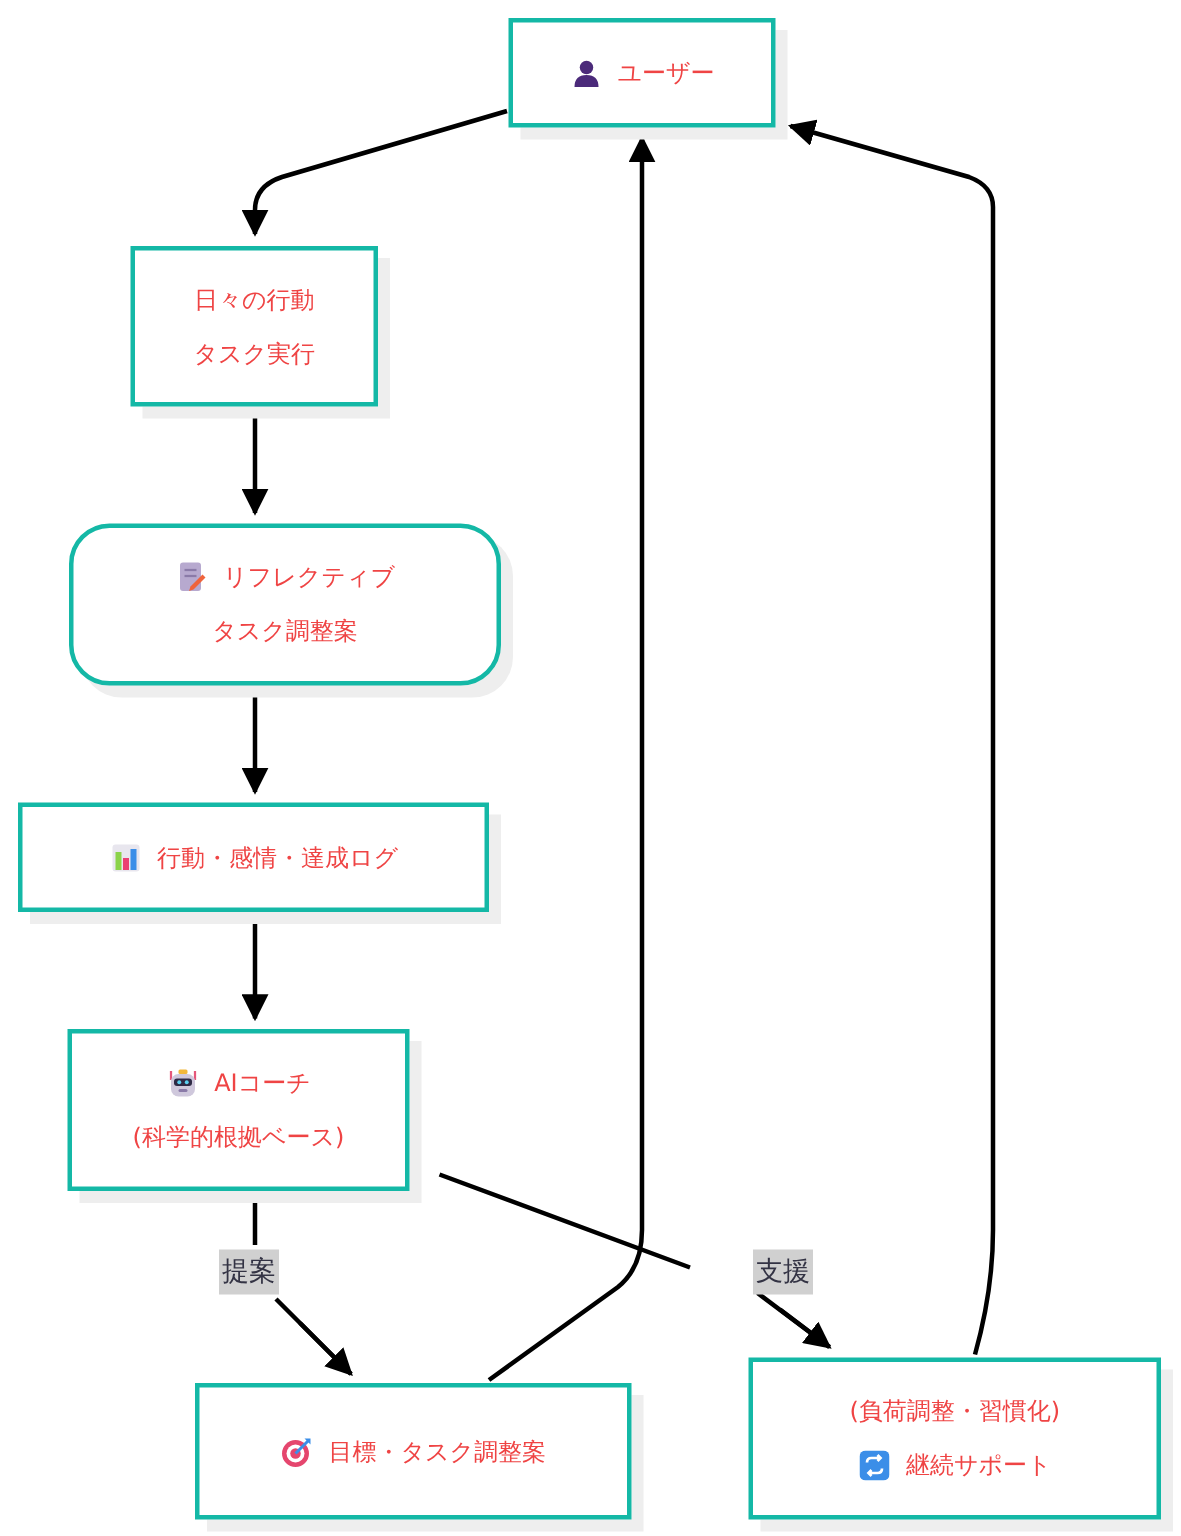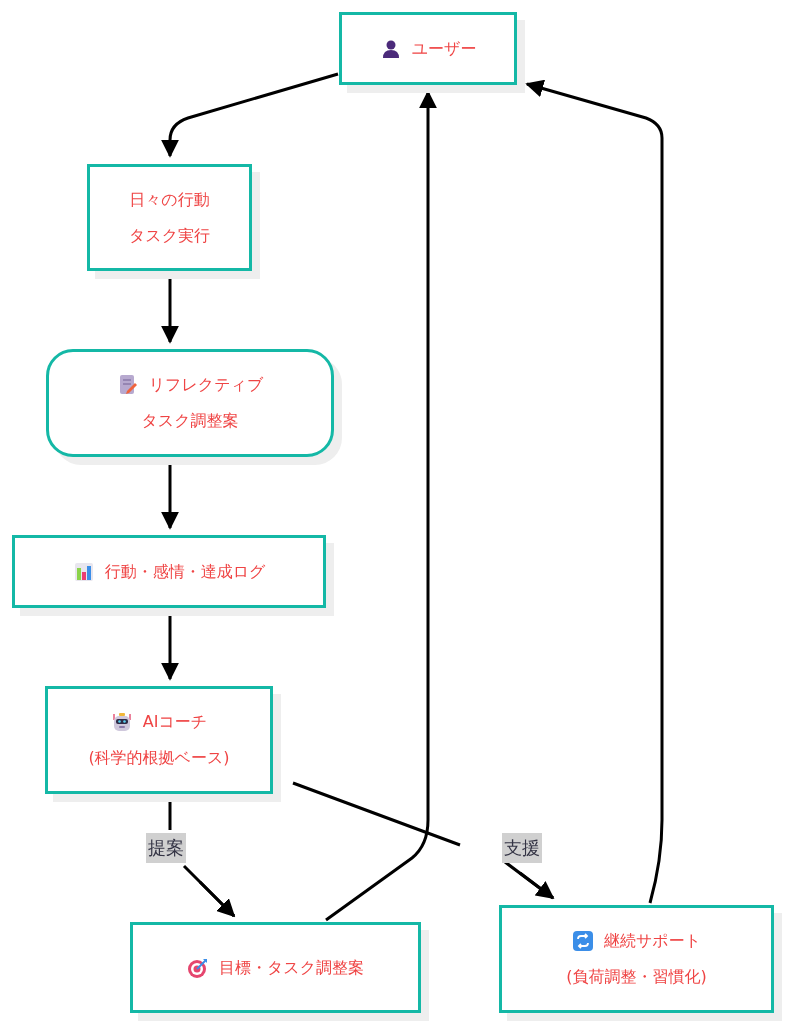--- a/index.html
+++ b/index.html
@@ -127,25 +127,25 @@
           <line x1="10" y1="12" x2="19" y2="3" stroke="#3b8ee8" stroke-width="2"></line>
           <path d="M16,2 L20,2 L20,6 z" fill="#3b8ee8"></path>
         </svg>
     </span>
     <span>目標・タスク調整案</span>
   </div>
 </div>
 
 <div class="node" style="left:499px; top:905px; width:275px; height:108px;">
   <div class="line">
+      <span>(負荷調整・習慣化)</span>
+    </div>
+  <div class="line">
     <span class="icon">
       <svg width="20" height="20" viewBox="0 0 20 20">
           <rect x="0" y="0" width="20" height="20" rx="4" fill="#3b8ee8"></rect>
           <path d="M5,8 Q5,5 8,5 L14,5 M12,3 L14,5 L12,7" stroke="#fff" stroke-width="1.8" fill="none"></path>
           <path d="M15,12 Q15,15 12,15 L6,15 M8,13 L6,15 L8,17" stroke="#fff" stroke-width="1.8" fill="none"></path>
         </svg>
     </span>
     <span>継続サポート</span>
   </div>
-  <div class="line">
-      <span>(負荷調整・習慣化)</span>
-    </div>
 </div>
 
 </body></html>

